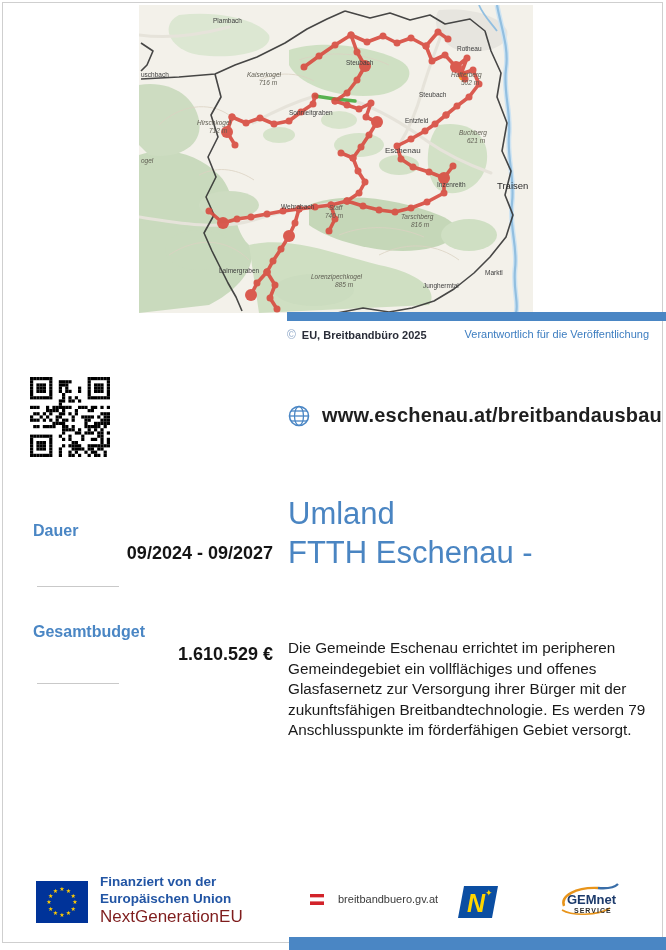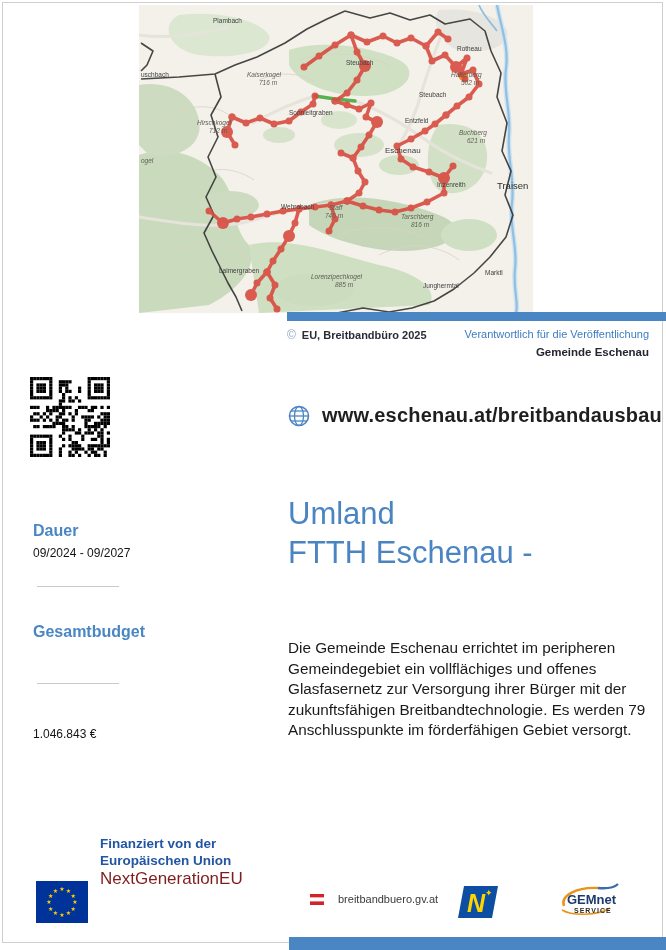--- a/index.html
+++ b/index.html
@@ -10,25 +10,25 @@
   .bar{background:#4a86c4;}
   .attr-row{left:287px;top:328px;width:362px;display:flex;justify-content:space-between;align-items:flex-start;}
   .attr-left{font-size:11px;font-weight:bold;color:#2a2d38;display:flex;align-items:center;gap:6px;}
   .c-icon{color:#8fa8c8;font-size:12px;font-weight:normal;}
   .attr-right{font-size:11px;color:#3c7dc0;text-align:right;}
   .publisher{left:287px;top:346px;width:362px;text-align:right;font-size:11.5px;font-weight:bold;color:#23262f;}
   .site-row{left:288px;top:404px;display:flex;align-items:center;gap:12px;}
   .site-url{font-size:20px;font-weight:bold;color:#1f1f1f;letter-spacing:.2px;}
   .fact{left:33px;width:240px;}
   .fact .lbl{font-size:16px;font-weight:bold;color:#4a86c4;line-height:20px;}
-  .fact .val{font-size:12px;font-weight:normal;color:#141414;line-height:20px;margin-top:2px;}
+  .fact .val{font-size:18px;font-weight:bold;color:#141414;line-height:20px;margin-top:2px;text-align:right;}
   .divider{left:37px;width:82px;height:1px;background:#c9c9c9;}
   .title{left:288px;top:494px;width:340px;font-size:31px;line-height:39px;color:#4a85c2;font-weight:normal;}
   .desc{left:288px;top:638px;width:372px;font-size:15.3px;line-height:20.5px;color:#1a1a1a;}
-  .eu-text{left:100px;top:835px;}
+  .eu-text{left:100px;top:873px;}
   .eu-text .l1,.eu-text .l2{font-size:13.5px;font-weight:bold;color:#2255a4;line-height:17px;}
   .eu-text .l3{font-size:17px;color:#7f1d1d;line-height:17px;margin-top:1px;}
   .bb-row{left:310px;top:893px;display:flex;align-items:center;gap:14px;}
   .bb-txt{font-size:11px;color:#3a3a3a;}
   svg text{font-family:"Liberation Sans","DejaVu Sans",sans-serif;}
   .mlbl{fill:#3d3d3d;font-size:6.5px;}
   .mlbl.it{font-style:italic;fill:#5f5d52;}
   .mlbl.big{font-size:8px;}
   .mlbl.city{font-size:9.5px;fill:#2d2d2d;}
 </style>
@@ -265,21 +265,20 @@
 
   <div class="abs bar" style="left:287px;top:312px;width:379px;height:9px;"></div>
 
   <div class="abs attr-row">
     <span class="attr-left">
       <span class="c-icon">©</span>
       <span>EU, Breitbandbüro 2025</span>
     </span>
     <span class="attr-right">Verantwortlich für die Veröffentlichung</span>
   </div>
-  <div class="abs publisher">Gemeinde Eschenau</div>
 
   <div class="abs" style="left:30px;top:377px;width:80px;height:80px;">
     <svg id="qr" width="80" height="80" viewBox="0 0 25 25">
         <rect width="25" height="25" fill="#fff"></rect>
         <rect x="0" y="0" width="1" height="1" fill="#000"></rect>
         <rect x="0" y="1" width="1" height="1" fill="#000"></rect>
         <rect x="0" y="2" width="1" height="1" fill="#000"></rect>
         <rect x="0" y="3" width="1" height="1" fill="#000"></rect>
         <rect x="0" y="4" width="1" height="1" fill="#000"></rect>
         <rect x="0" y="5" width="1" height="1" fill="#000"></rect>
@@ -571,24 +570,24 @@
     <span class="site-url">www.eschenau.at/breitbandausbau</span>
   </div>
 
   <div class="abs fact" style="top:521px;">
     <div class="lbl">Dauer</div>
     <div class="val">09/2024 - 09/2027</div>
   </div>
   <div class="abs divider" style="top:586px;"></div>
   <div class="abs fact" style="top:622px;">
     <div class="lbl">Gesamtbudget</div>
+    <div class="val">1.610.529 €</div>
   </div>
   <div class="abs divider" style="top:683px;"></div>
   <div class="abs fact" style="top:722px;">
-    <div class="val">1.046.843 €</div>
   </div>
 
   <div class="abs title">
     <div>Umland</div>
     <div>FTTH Eschenau -</div>
   </div>
   <div class="abs desc">Die Gemeinde Eschenau errichtet im peripheren Gemeindegebiet ein vollflächiges und offenes Glasfasernetz zur Versorgung ihrer Bürger mit der zukunftsfähigen Breitbandtechnologie. Es werden 79 Anschlusspunkte im förderfähigen Gebiet versorgt.</div>
 
   <div class="abs" style="left:36px;top:881px;">
     <svg width="52" height="42" viewBox="0 0 52 42">

